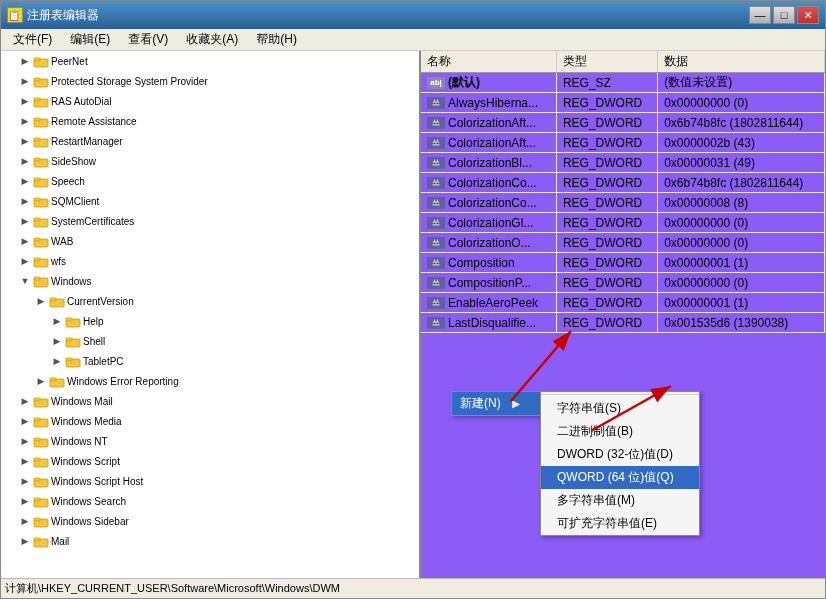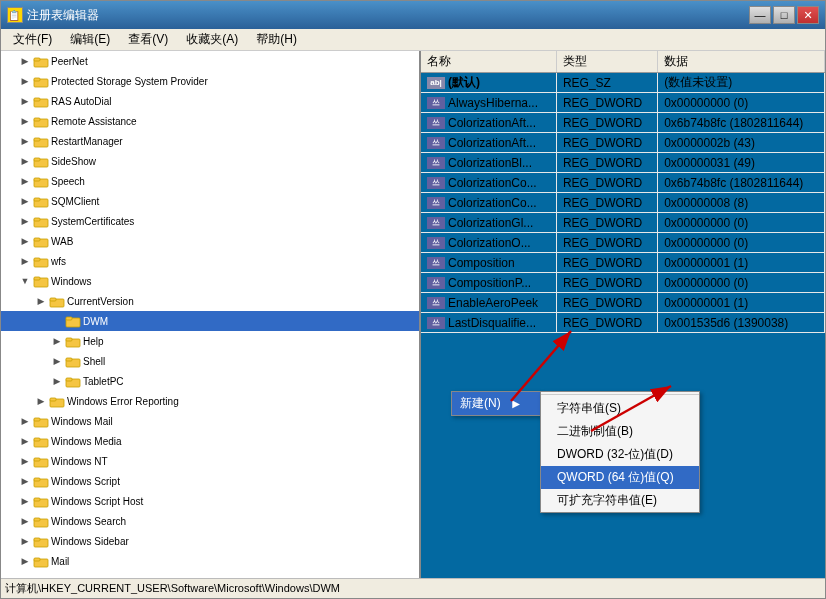--- a/index.html
+++ b/index.html
@@ -79,21 +79,21 @@
     }
     .left-panel {
       width: 420px;
       background: white;
       border-right: 2px solid #888;
       overflow-y: auto;
       overflow-x: hidden;
     }
     .right-panel {
       flex: 1;
-      background: #0369a1;
+      background: #8b5cf6;
       overflow-y: auto;
       overflow-x: hidden;
       position: relative;
     }
     
     .tree-item {
       display: flex;
       align-items: center;
       height: 20px;
       cursor: pointer;
@@ -363,30 +363,20 @@
           </div>
           <div class="tree-item" style="padding-left: 32px;">
             <span class="tree-expand">▶</span>
             <span class="folder-icon">
               <svg width="16" height="16" viewBox="0 0 16 16">
                 <rect x="1" y="6" width="14" height="8" rx="1" fill="#f5c542" stroke="#c8a000" stroke-width="0.8"></rect>
                 <rect x="1" y="5" width="6" height="3" rx="1" fill="#f5c542" stroke="#c8a000" stroke-width="0.8"></rect>
               </svg>
             </span>
             <span class="tree-label">CurrentVersion</span>
-          </div>
-          <div class="tree-item selected" style="padding-left: 48px;">
-            <span class="tree-expand"></span>
-            <span class="folder-icon">
-              <svg width="16" height="16" viewBox="0 0 16 16">
-                <rect x="1" y="5" width="14" height="9" rx="1" fill="#f5c542" stroke="#c8a000" stroke-width="0.8"></rect>
-                <rect x="1" y="4" width="6" height="3" rx="1" fill="#f5c542" stroke="#c8a000" stroke-width="0.8"></rect>
-              </svg>
-            </span>
-            <span class="tree-label">DWM</span>
           </div>
           <div class="tree-item" style="padding-left: 48px;">
             <span class="tree-expand">▶</span>
             <span class="folder-icon">
               <svg width="16" height="16" viewBox="0 0 16 16">
                 <rect x="1" y="6" width="14" height="8" rx="1" fill="#f5c542" stroke="#c8a000" stroke-width="0.8"></rect>
                 <rect x="1" y="5" width="6" height="3" rx="1" fill="#f5c542" stroke="#c8a000" stroke-width="0.8"></rect>
               </svg>
             </span>
             <span class="tree-label">Help</span>
@@ -611,20 +601,21 @@
               <span class="context-menu-arrow">▶</span>
             </div>
           </div>
 
           <div class="context-submenu">
             <div style="height:1px;background:#ccc;margin:2px 0;"></div>
             <div class="submenu-item">字符串值(S)</div>
             <div class="submenu-item">二进制制值(B)</div>
             <div class="submenu-item">DWORD (32-位)值(D)</div>
             <div class="submenu-item highlighted">QWORD (64 位)值(Q)</div>
+            <div class="submenu-item">多字符串值(M)</div>
             <div class="submenu-item">可扩充字符串值(E)</div>
           </div>
         </div>
       </div>
     </div>
   </div>
 
   <div class="status-bar">
     <span>计算机\HKEY_CURRENT_USER\Software\Microsoft\Windows\DWM</span>
   </div>

